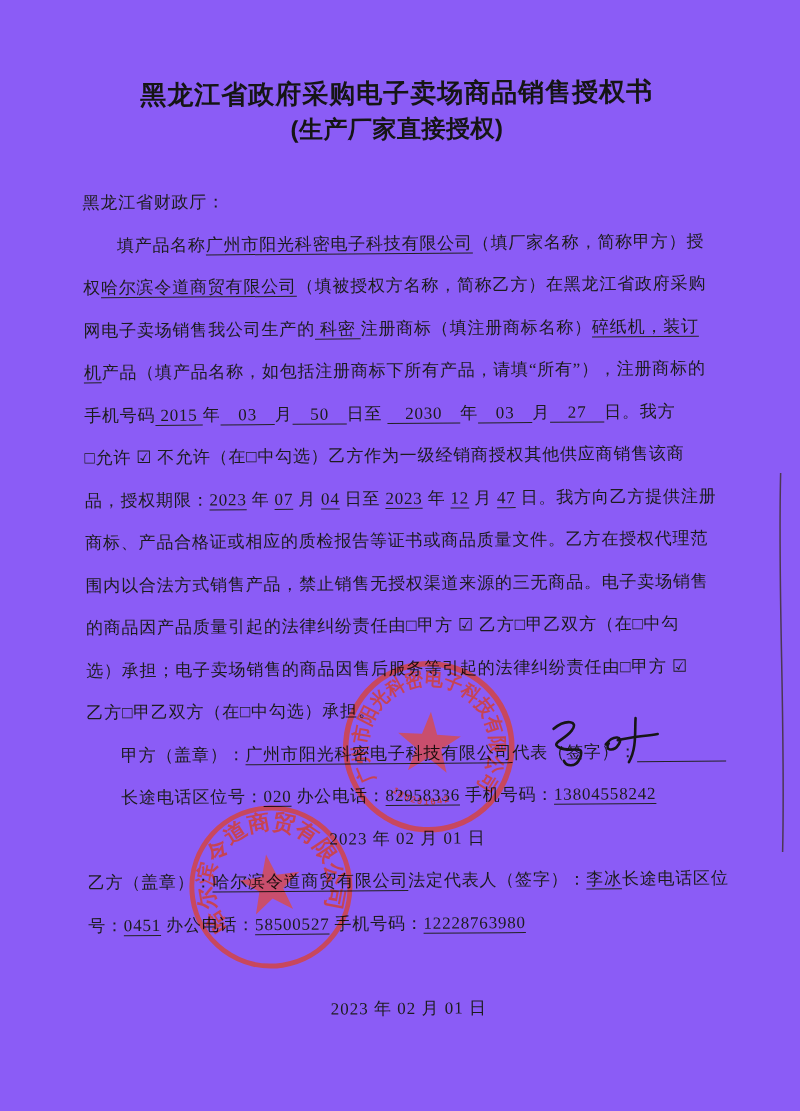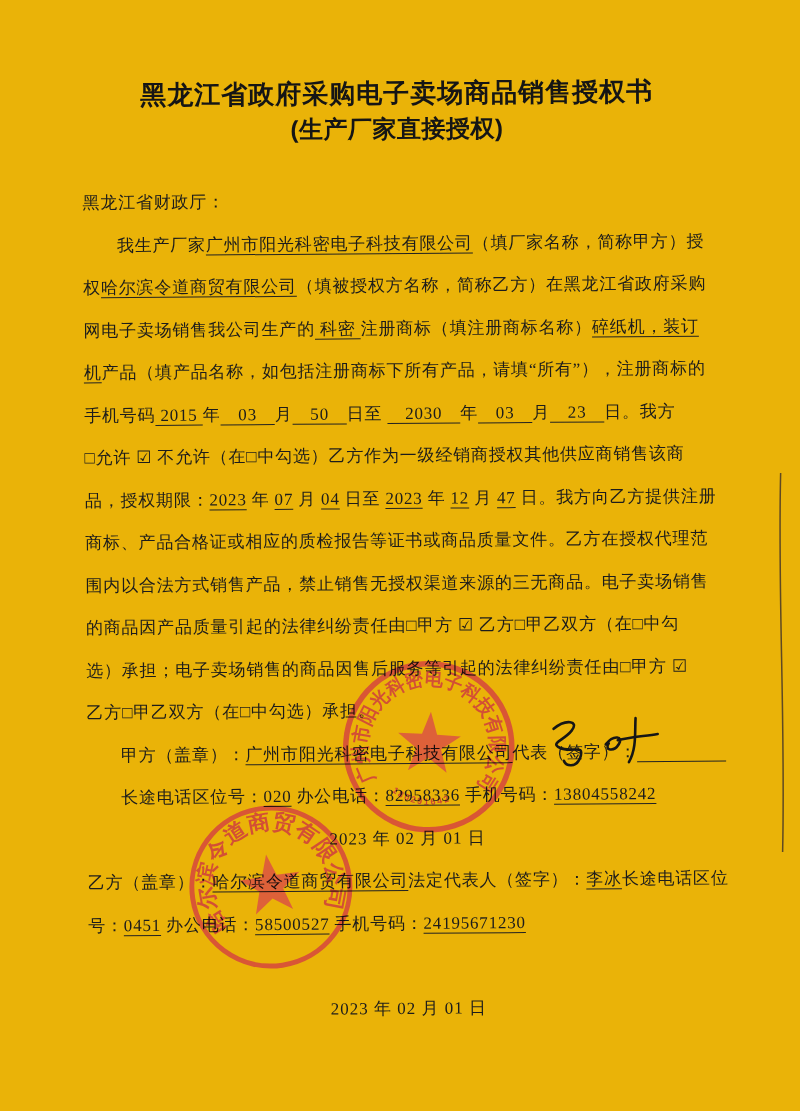--- a/index.html
+++ b/index.html
@@ -1,19 +1,19 @@
 <!DOCTYPE html>
 <html><head>
 <meta charset="utf-8">
 <style>
   html,body{margin:0;padding:0;}
   .page{
     position:relative;
     width:800px;height:1111px;
-    background:#eab308;
+    background:#8b5cf6;
     overflow:hidden;
     font-family:"Liberation Serif","DejaVu Serif",serif;
     color:#1c1c1c;
   }
   .content{
     position:absolute;inset:0;
     transform:rotate(-0.45deg);
     transform-origin:400px 520px;
   }
   .doc-title{
@@ -61,37 +61,37 @@
 <body>
 
 <div class="page">
   <div class="content">
 
     <div class="doc-title">黑龙江省政府采购电子卖场商品销售授权书</div>
     <div class="doc-subtitle">(生产厂家直接授权)</div>
 
     <div class="body-text">
         <div class="bline"><span>黑龙江省财政厅：</span></div>
-        <div class="bline ind"><span>我生产厂家</span><span class="u">广州市阳光科密电子科技有限公司</span><span>（填厂家名称，简称甲方）授</span></div>
+        <div class="bline ind"><span>填产品名称</span><span class="u">广州市阳光科密电子科技有限公司</span><span>（填厂家名称，简称甲方）授</span></div>
         <div class="bline"><span>权</span><span class="u">哈尔滨令道商贸有限公司</span><span>（填被授权方名称，简称乙方）在黑龙江省政府采购</span></div>
         <div class="bline"><span>网电子卖场销售我公司生产的</span><span class="u"> 科密 </span><span>注册商标（填注册商标名称）</span><span class="u">碎纸机，装订</span></div>
         <div class="bline"><span class="u">机</span><span>产品（填产品名称，如包括注册商标下所有产品，请填“所有”），注册商标的</span></div>
-        <div class="bline"><span>手机号码</span><span class="u"> 2015 </span><span>年</span><span class="u">　03　</span><span>月</span><span class="u">　50　</span><span>日至 </span><span class="u">　2030　</span><span>年</span><span class="u">　03　</span><span>月</span><span class="u">　23　</span><span>日。我方</span></div>
+        <div class="bline"><span>手机号码</span><span class="u"> 2015 </span><span>年</span><span class="u">　03　</span><span>月</span><span class="u">　50　</span><span>日至 </span><span class="u">　2030　</span><span>年</span><span class="u">　03　</span><span>月</span><span class="u">　27　</span><span>日。我方</span></div>
         <div class="bline"><span>□允许 ☑  不允许（在□中勾选）乙方作为一级经销商授权其他供应商销售该商</span></div>
         <div class="bline"><span>品，授权期限：</span><span class="u">2023</span><span> 年 </span><span class="u">07</span><span> 月 </span><span class="u">04</span><span> 日至 </span><span class="u">2023</span><span> 年 </span><span class="u">12</span><span> 月 </span><span class="u">47</span><span> 日。我方向乙方提供注册</span></div>
         <div class="bline"><span>商标、产品合格证或相应的质检报告等证书或商品质量文件。乙方在授权代理范</span></div>
         <div class="bline"><span>围内以合法方式销售产品，禁止销售无授权渠道来源的三无商品。电子卖场销售</span></div>
         <div class="bline"><span>的商品因产品质量引起的法律纠纷责任由□甲方 ☑  乙方□甲乙双方（在□中勾</span></div>
         <div class="bline"><span>选）承担；电子卖场销售的商品因售后服务等引起的法律纠纷责任由□甲方 ☑</span></div>
         <div class="bline"><span>乙方□甲乙双方（在□中勾选）承担。</span></div>
         <div class="bline ind"><span>甲方（盖章）：</span><span class="u">广州市阳光科密电子科技有限公司</span><span>代表（签字）：</span><span class="u">　　　　　</span></div>
         <div class="bline ind"><span>长途电话区位号：</span><span class="u">020</span><span> 办公电话：</span><span class="u">82958336</span><span> 手机号码：</span><span class="u">13804558242</span></div>
         <div class="bline ctr"><span>2023 年 02 月 01 日</span></div>
         <div class="bline"><span>乙方（盖章）：</span><span class="u">哈尔滨令道商贸有限公司</span><span>法定代表人（签字）：</span><span class="u">李冰</span><span>长途电话区位</span></div>
-        <div class="bline"><span>号：</span><span class="u">0451</span><span> 办公电话：</span><span class="u">58500527</span><span> 手机号码：</span><span class="u">24195671230</span></div>
+        <div class="bline"><span>号：</span><span class="u">0451</span><span> 办公电话：</span><span class="u">58500527</span><span> 手机号码：</span><span class="u">12228763980</span></div>
         <div class="bline"><span></span></div>
         <div class="bline ctr"><span>2023 年 02 月 01 日</span></div>
       </div>
 
     <svg class="stamp" style="left:338px;top:658px;" width="180" height="180" viewBox="0 0 180 180">
       <g transform="rotate(4 89 89)">
         <circle cx="89" cy="89" r="83" fill="none" stroke="#d5423e" stroke-width="5.5" opacity="0.9"></circle>
         <path id="arcA" d="M38.2,124.6 A62,62 0 1 1 139.8,124.6" fill="none"></path>
         <text font-size="19.5" fill="#d0403c" opacity="0.95">
           <textPath href="#arcA" startOffset="0" textLength="272" lengthAdjust="spacingAndGlyphs">广州市阳光科密电子科技有限公司</textPath>

